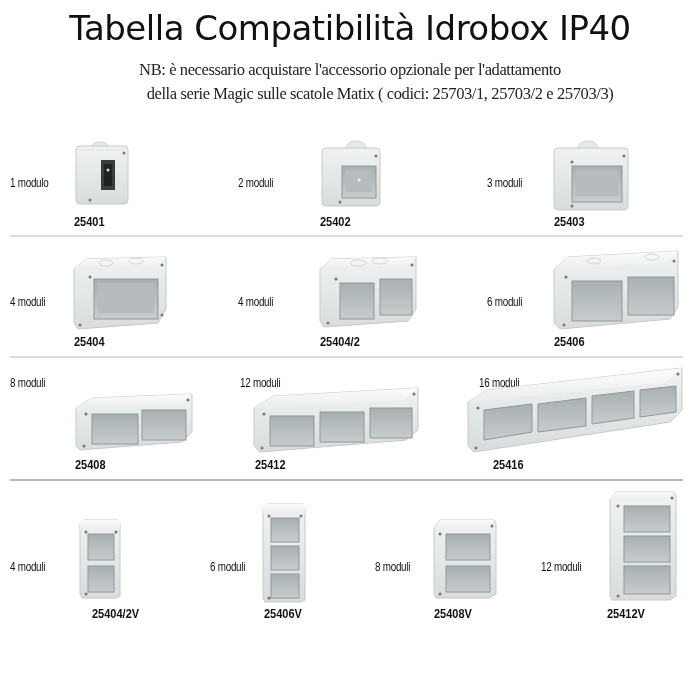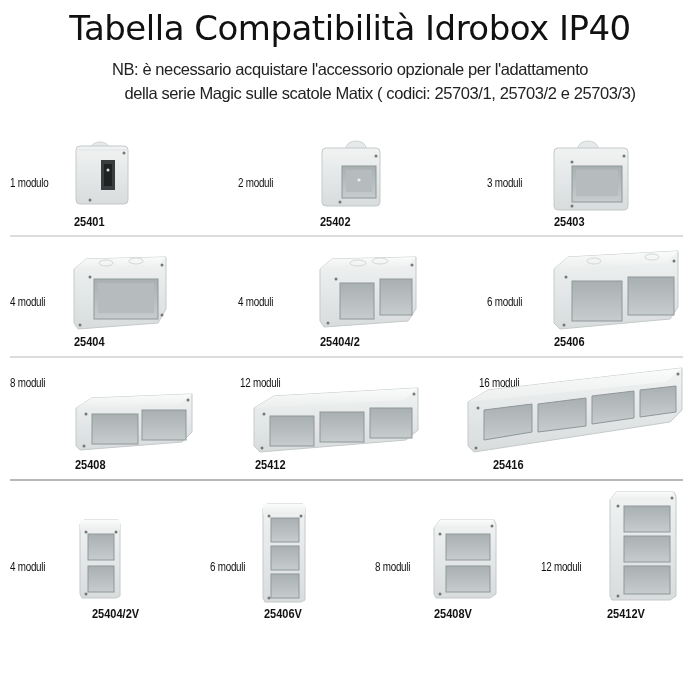--- a/index.html
+++ b/index.html
@@ -2,21 +2,21 @@
 <html><head>
   <meta charset="utf-8">
   <style>
     html, body { margin: 0; padding: 0; background: #ffffff; }
     body { width: 700px; height: 693px; position: relative; overflow: hidden;
            font-family: "DejaVu Sans", sans-serif; color: #111; }
     .title { position: absolute; left: 0; top: 8px; width: 700px; text-align: center;
              font-family: "DejaVu Sans", sans-serif; font-size: 34px; font-weight: normal;
              letter-spacing: -0.5px; color: #111; white-space: nowrap; }
     .note { position: absolute; left: 0; width: 700px; text-align: center;
-            font-family: Liberation Sans, sans-serif; font-size: 16.5px; color: #222;
+            font-family: Liberation Serif, serif; font-size: 16.5px; color: #222;
             letter-spacing: -0.4px; white-space: nowrap; }
     .note.l1 { top: 60px; }
     .note.l2 { top: 84px; padding-left: 30px; }
     .divider { position: absolute; left: 10px; width: 673px; height: 2px; background: #dcdcdc; }
     .divider.dark { background: #b8b8b8; height: 1.5px; }
     .label { position: absolute; font-family: "Liberation Sans", sans-serif; font-size: 12px;
              color: #111; letter-spacing: -0.3px; white-space: nowrap; transform: scaleX(0.82); transform-origin: left center; }
     .code { position: absolute; font-family: "Liberation Sans", sans-serif; font-size: 12.5px;
             font-weight: bold; color: #111; white-space: nowrap; transform: scaleX(0.88); transform-origin: left center; }
     .img { position: absolute; }

